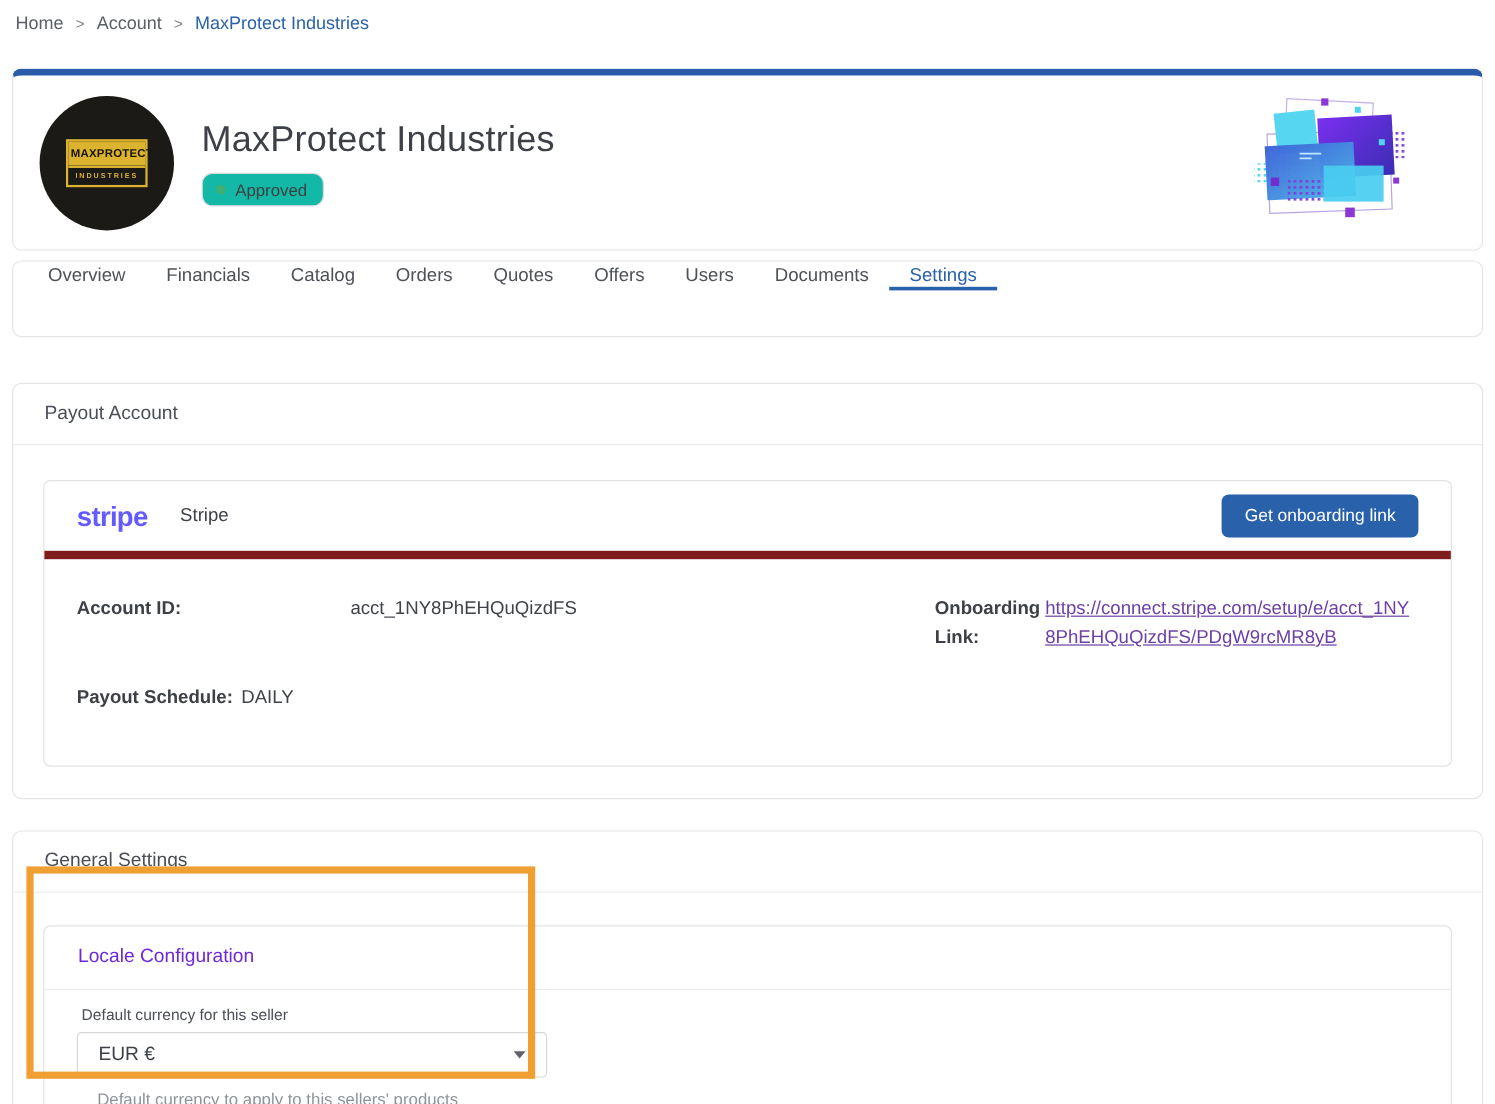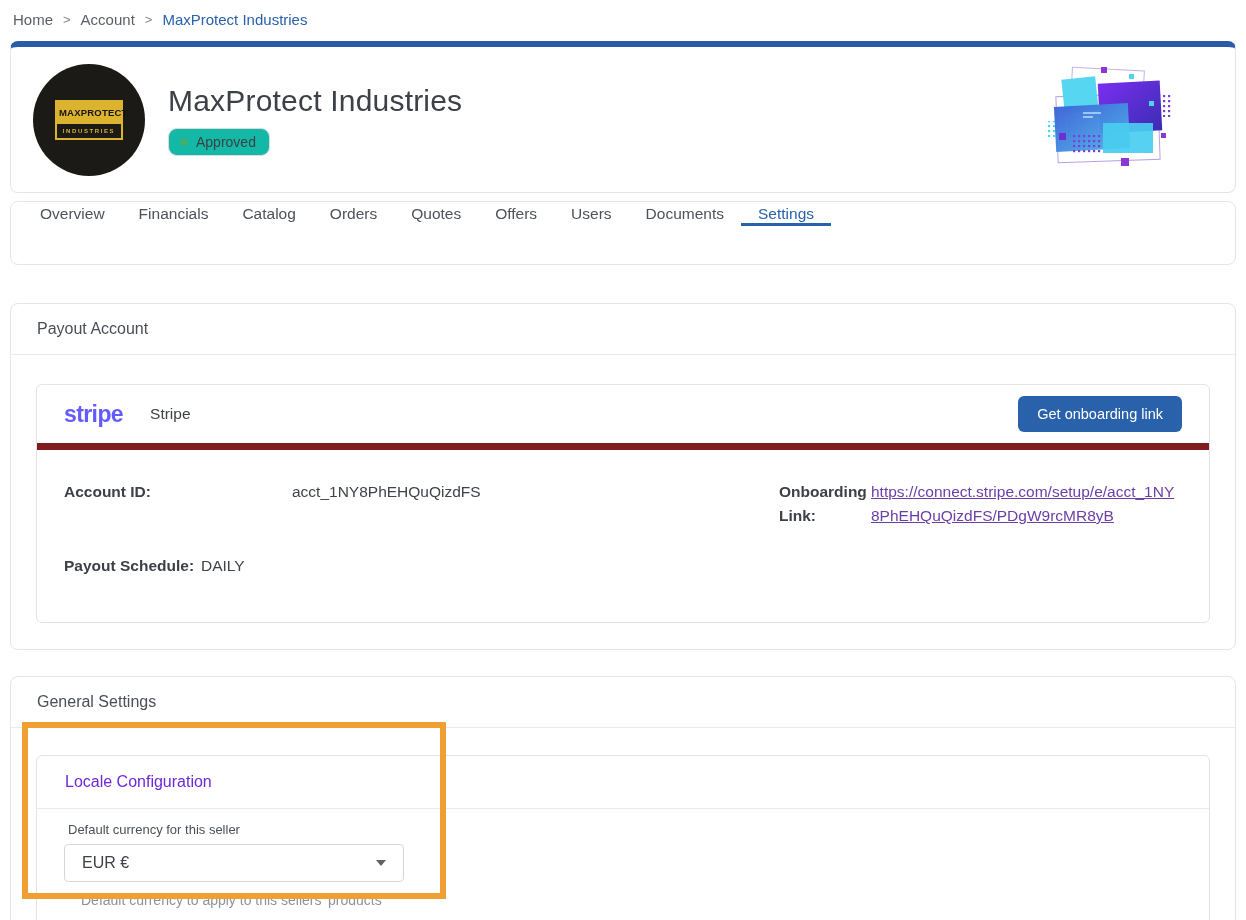--- a/index.html
+++ b/index.html
@@ -22,21 +22,21 @@
   .crumb-sep { color:#80858b; font-size:13px; }
   
   .card {
     margin:0 10px;
     background:#fff;
     border:1px solid #e4e5e8;
     border-radius:8px;
   }
   
   .header-card {
-    margin-top:3px;
+    margin-top:19px;
     border-top:6px solid #2a5ba8;
     height:152px;
     display:flex; align-items:center;
     padding:0 28px 0 22px;
   }
   .logo-circle {
     width:112px; height:112px; border-radius:50%;
     background:#1b1a16;
     display:flex; align-items:center; justify-content:center;
     flex-shrink:0;
@@ -150,21 +150,21 @@
   .general-body { padding:27px 25px 0; }
   .locale-header {
     padding:17px 28px;
     font-size:16px; color:#6d28d9;
     border-bottom:1px solid #eaebed;
   }
   .locale-body { padding:13px 27px 26px; }
   .input-label { font-size:13px; color:#4b4f58; margin-left:4px; }
   .select-box {
     margin-top:7px;
-    width:340px; height:38px;
+    width:392px; height:38px;
     border:1px solid #d6d7da; border-radius:4px;
     display:flex; align-items:center;
     padding:0 17px;
     font-size:16px; color:#3d4147;
     cursor:pointer; background:#fff;
   }
   .select-caret {
     margin-left:auto;
     width:0; height:0;
     border-left:5px solid transparent;

